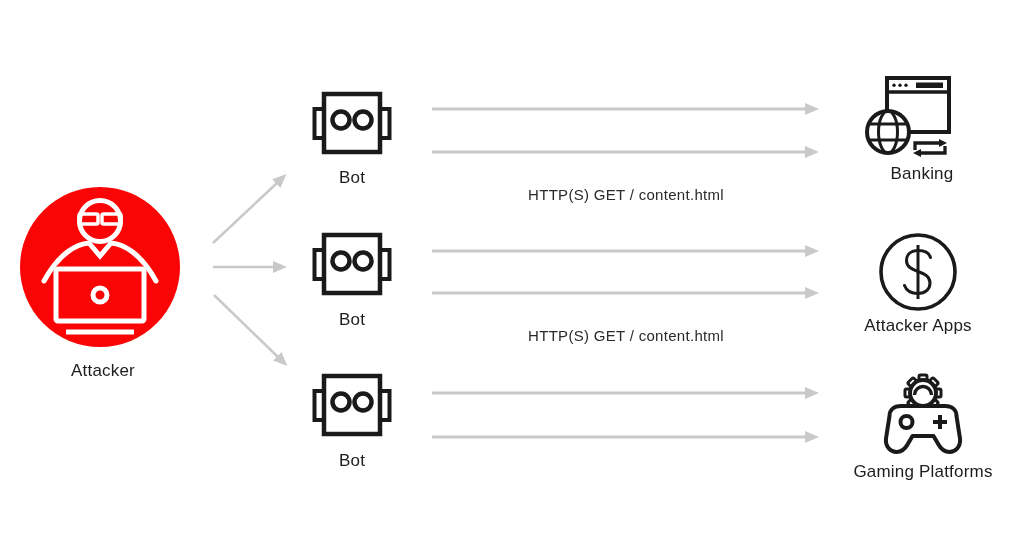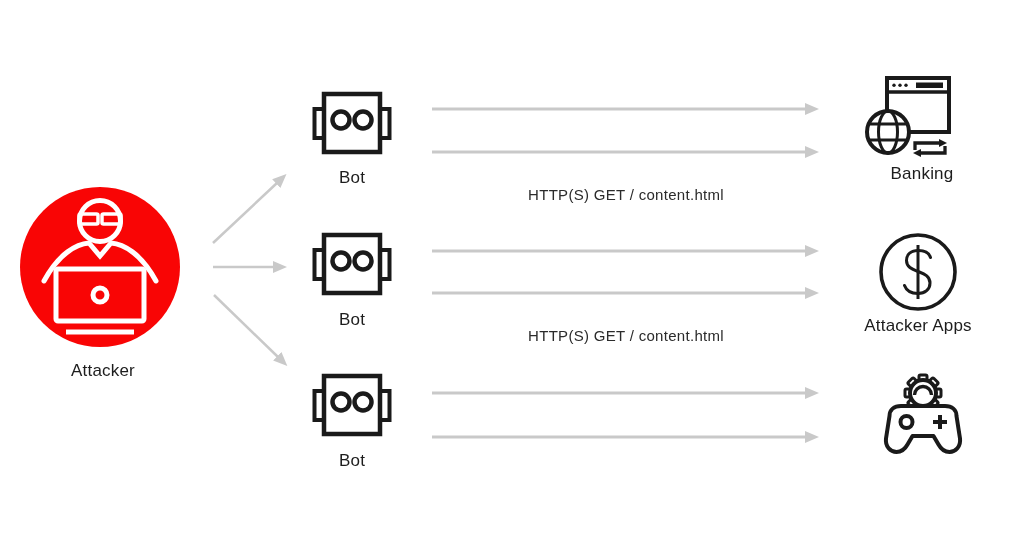--- a/index.html
+++ b/index.html
@@ -126,14 +126,15 @@
       <rect class="ink-on-white" x="51" y="9" width="8" height="8" rx="1.5" stroke-width="3" transform="rotate(270 55 27)"></rect>
       <rect class="ink-on-white" x="51" y="9" width="8" height="8" rx="1.5" stroke-width="3" transform="rotate(315 55 27)"></rect>
       <circle class="ink-on-white" cx="55" cy="27" r="13" stroke-width="4"></circle>
       <path class="ink" d="M46.5,29 A8.5,8.5 0 0 1 63.5,29" stroke-width="3.3"></path>
     </g>
     <path class="ink-on-white" stroke-linejoin="round" stroke-width="4" d="M33,40 L77,40 C84,40 88.5,44 88.5,50 L92,72.5 C93,80.5 87.5,86 81.5,86 C76.5,86 73,83 70.5,78.5 L65.5,70 L44.5,70 L39.5,78.5 C37,83 33.5,86 28.5,86 C22.5,86 17,80.5 18,72.5 L21.5,50 C21.5,44 26,40 33,40 Z"></path>
     <circle class="ink" cx="38.5" cy="56" r="6" stroke-width="4"></circle>
     <line class="ink" x1="65" y1="56" x2="79" y2="56" stroke-width="4"></line>
     <line class="ink" x1="72" y1="49" x2="72" y2="63" stroke-width="4"></line>
   </svg>
+  <div class="node-label" style="left:923px;top:462px">Gaming Platforms</div>
 
 </div>
 
 </body></html>

